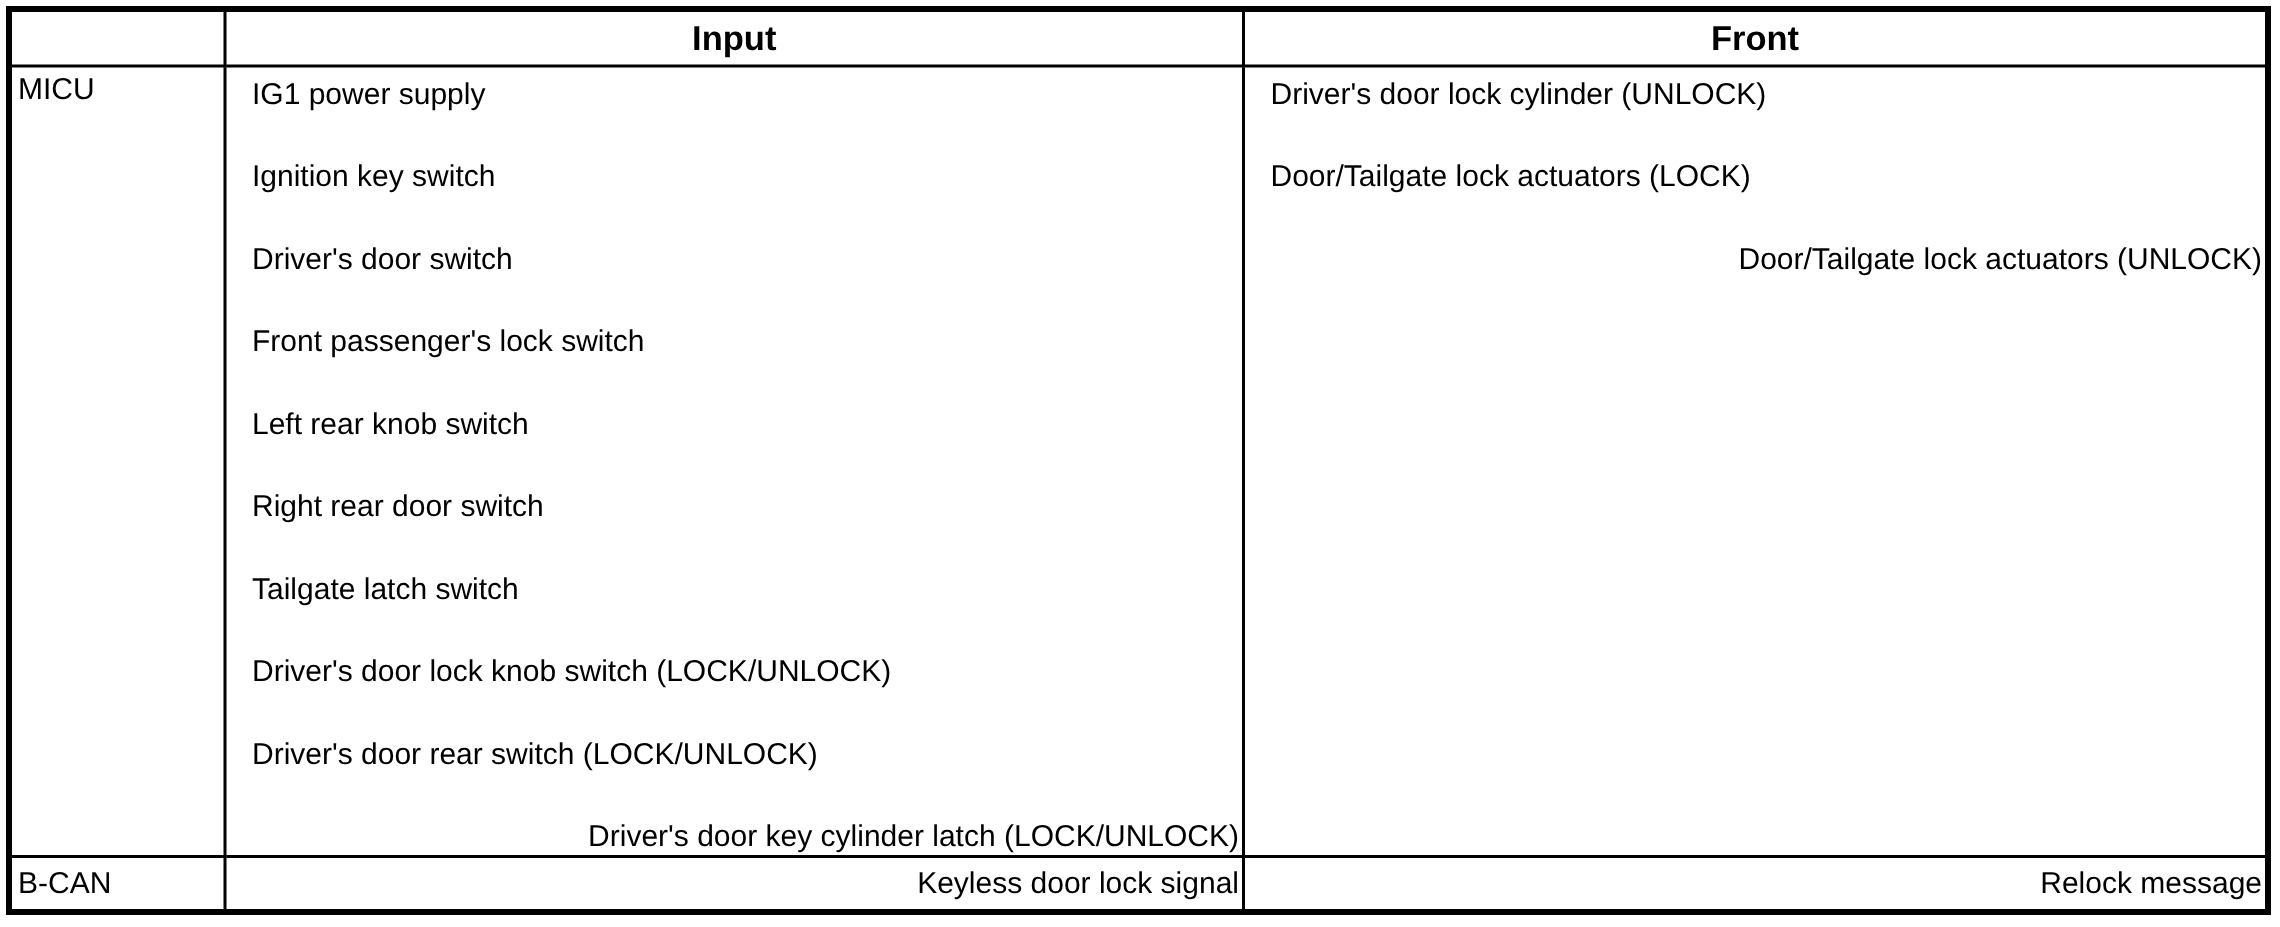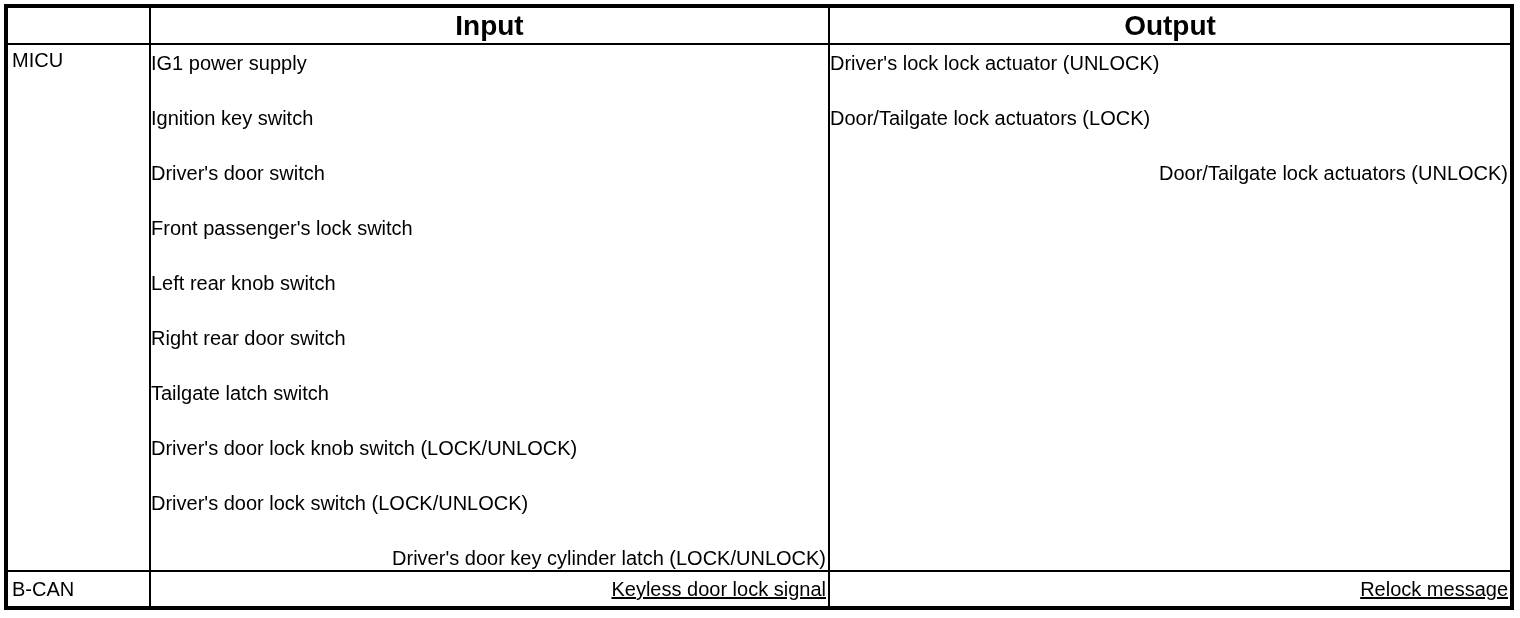--- a/index.html
+++ b/index.html
@@ -27,87 +27,87 @@
   }
   table.io-table, table.io-table th, table.io-table td {
     border: 2px solid #000000;
   }
   table.io-table {
     border-width: 4px;
   }
   thead th {
     border-bottom-width: 3px;
     height: 38px;
-    font-size: 28px;
+    font-size: 23px;
     font-weight: bold;
     text-align: center;
     vertical-align: middle;
     padding: 0;
     background: #ffffff;
   }
   td {
     font-size: 20px;
     line-height: 22px;
     vertical-align: top;
     background: #ffffff;
     padding: 4px 2px 0 4px;
     overflow: hidden;
   }
   tr.row-micu { height: 450px; }
   tr.row-bcan { height: 37px; }
-  td.list-cell { padding: 6px 2px 0 0; }
+  td.list-cell { padding: 6px 2px 0 17px; }
   td.list-cell p {
     margin: 0;
     height: 55px;
     line-height: 24px;
     white-space: nowrap;
   }
   td.list-cell p:last-child { height: auto; text-align: right; }
   tr.row-bcan td {
     vertical-align: middle;
     padding-top: 0;
     white-space: nowrap;
   }
-  tr.row-bcan td.list-cell { padding-top: 0; text-decoration: underline; }
+  tr.row-bcan td.list-cell { padding-top: 0; }
   tr.row-bcan td.list-cell p { height: auto; }
 </style>
 </head>
 <body>
 
 <div class="page">
   <table class="io-table">
     <colgroup>
       <col style="width:144px">
       <col style="width:679px">
       <col style="width:683px">
     </colgroup>
     <thead>
       <tr>
         <th></th>
         <th>Input</th>
-        <th>Output</th>
+        <th>Front</th>
       </tr>
     </thead>
     <tbody>
       <tr class="row-micu">
         <td>MICU</td>
         <td class="list-cell">
           <p>IG1 power supply</p>
           <p>Ignition key switch</p>
           <p>Driver's door switch</p>
           <p>Front passenger's lock switch</p>
           <p>Left rear knob switch</p>
           <p>Right rear door switch</p>
           <p>Tailgate latch switch</p>
           <p>Driver's door lock knob switch (LOCK/UNLOCK)</p>
-          <p>Driver's door lock switch (LOCK/UNLOCK)</p>
+          <p>Driver's door rear switch (LOCK/UNLOCK)</p>
           <p>Driver's door key cylinder latch (LOCK/UNLOCK)</p>
         </td>
         <td class="list-cell">
-          <p>Driver's lock lock actuator (UNLOCK)</p>
+          <p>Driver's door lock cylinder (UNLOCK)</p>
           <p>Door/Tailgate lock actuators (LOCK)</p>
           <p>Door/Tailgate lock actuators (UNLOCK)</p>
         </td>
       </tr>
       <tr class="row-bcan">
         <td>B-CAN</td>
         <td class="list-cell">
           <p>Keyless door lock signal</p>
         </td>
         <td class="list-cell">

